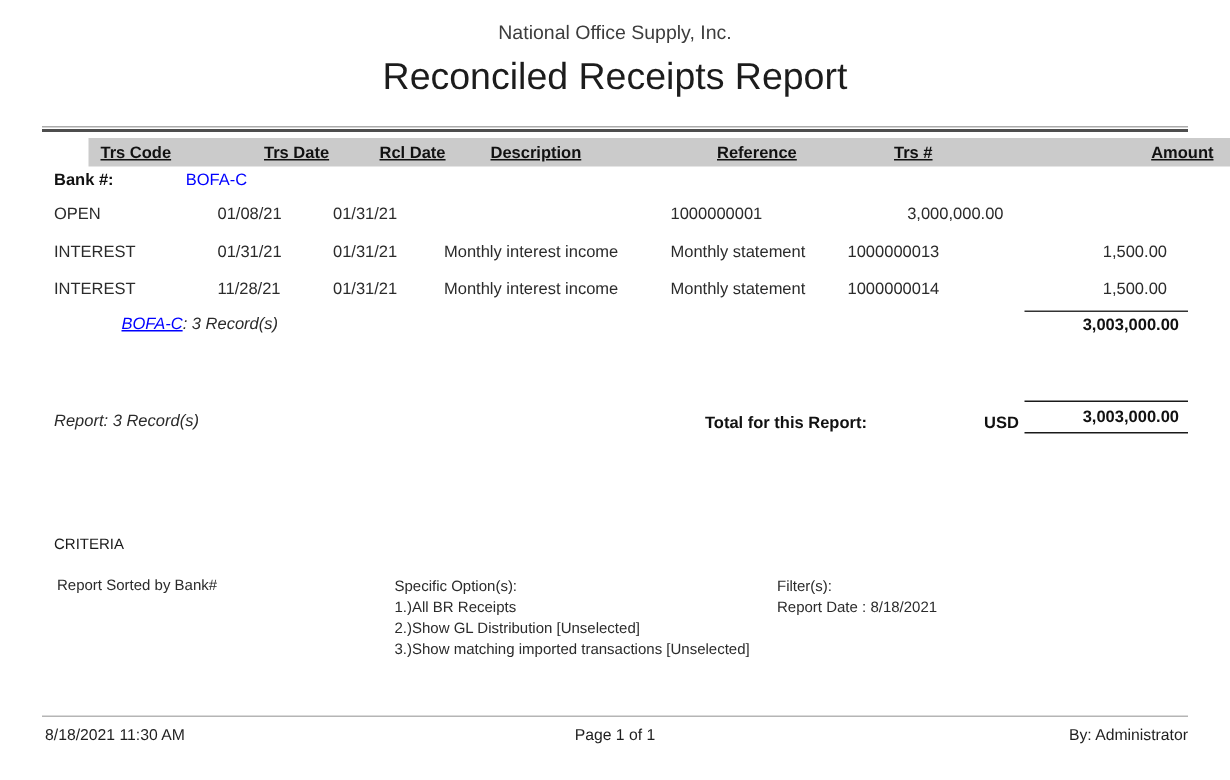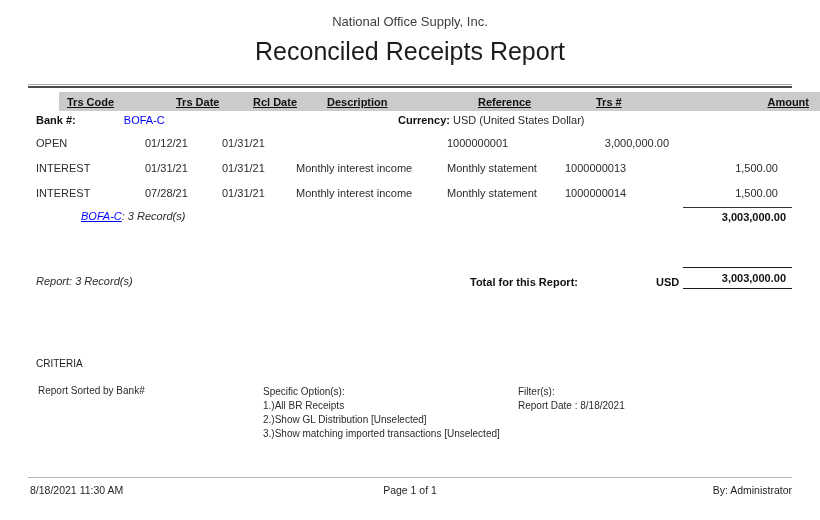--- a/index.html
+++ b/index.html
@@ -78,45 +78,41 @@
     <div class="cell"><span>Description</span></div>
     <div class="cell"><span>Reference</span></div>
     <div class="cell"><span>Trs #</span></div>
     <div class="cell amt"><span>Amount</span></div>
   </div>
 
   <div class="abs bankrow" style="left:36px;">
     <span class="bold">Bank #:</span>
     <span class="blue">BOFA-C</span>
   </div>
-  <div class="abs bankrow" style="left:398px;">
-    <span class="bold">Currency:</span>
-    <span>USD (United States Dollar)</span>
-  </div>
 
   <div class="abs grid row1">
     <div class="cell">OPEN</div>
-    <div class="cell">01/12/21</div>
+    <div class="cell">01/08/21</div>
     <div class="cell">01/31/21</div>
     <div class="cell"></div>
     <div class="cell">1000000001</div>
     <div class="cell amt">3,000,000.00</div>
   </div>
   <div class="abs grid row2">
     <div class="cell">INTEREST</div>
     <div class="cell">01/31/21</div>
     <div class="cell">01/31/21</div>
     <div class="cell">Monthly interest income</div>
     <div class="cell">Monthly statement</div>
     <div class="cell">1000000013</div>
     <div class="cell amt">1,500.00</div>
   </div>
   <div class="abs grid row3">
     <div class="cell">INTEREST</div>
-    <div class="cell">07/28/21</div>
+    <div class="cell">11/28/21</div>
     <div class="cell">01/31/21</div>
     <div class="cell">Monthly interest income</div>
     <div class="cell">Monthly statement</div>
     <div class="cell">1000000014</div>
     <div class="cell amt">1,500.00</div>
   </div>
 
   <div class="abs grp-records">
     <span class="blue">BOFA-C</span><span>:  3 Record(s)</span>
   </div>

